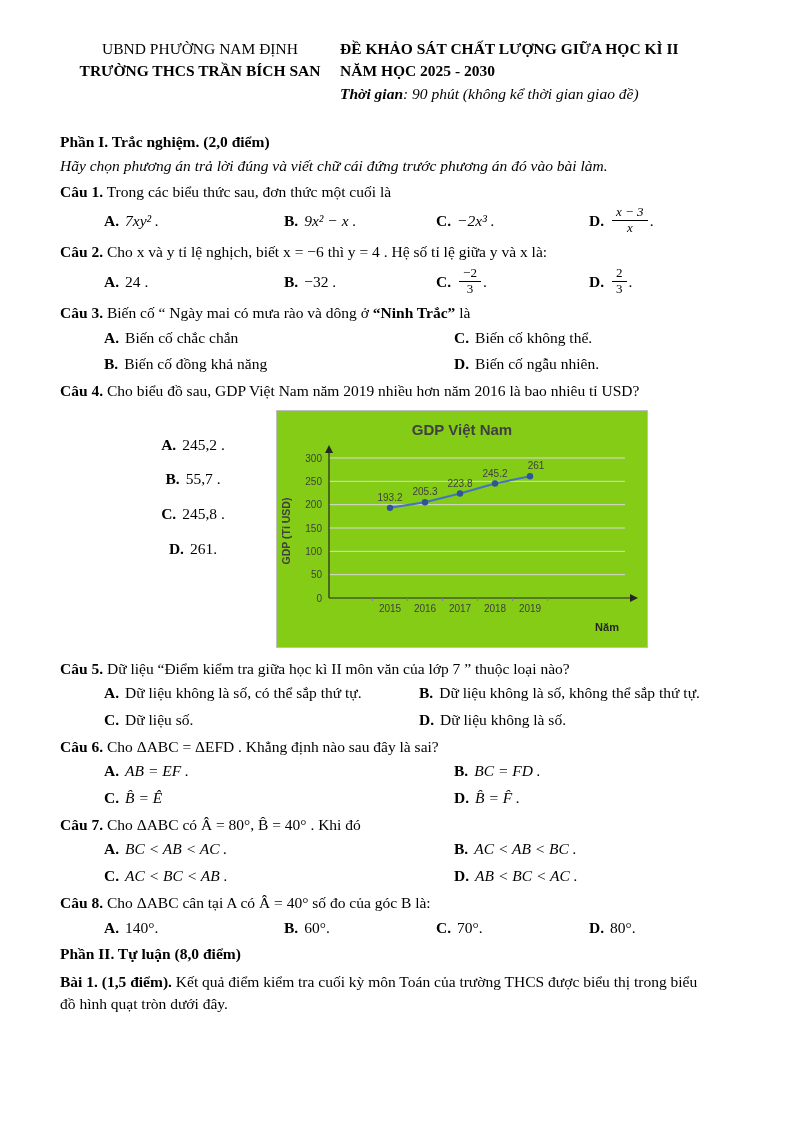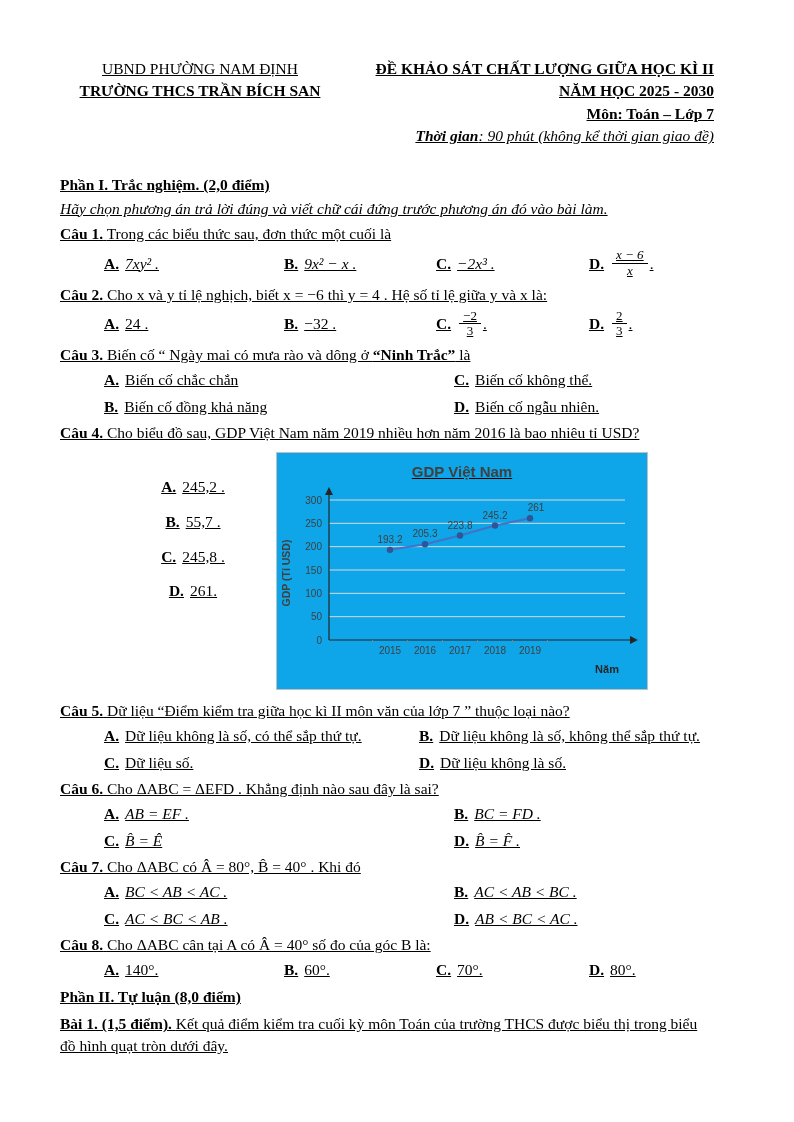--- a/index.html
+++ b/index.html
@@ -1,33 +1,32 @@
 <!DOCTYPE html>
 <html><head>
 <meta charset="utf-8">
 <style>
   html, body { margin: 0; padding: 0; background: #ffffff; }
   .page {
     width: 774px;
     min-height: 1122px;
     box-sizing: border-box;
-    padding: 58px 60px 40px 60px;
+    padding: 38px 60px 40px 60px;
     background: #ffffff;
     font-family: "Liberation Serif", serif;
     font-size: 15.5px;
     color: #000;
     line-height: 1.4;
-    text-decoration: underline;
   }
   .bold { font-weight: bold; }
   .italic { font-style: italic; }
   
   .header { display: flex; margin-bottom: 26px; }
   .h-left { width: 280px; text-align: center; }
-  .h-right { flex: 1; text-align: right; }
+  .h-right { flex: 1; text-align: left; }
   .h-line { line-height: 1.45; }
   
   .part-title { font-weight: bold; margin: 4px 0 2px 0; }
   .instruction { font-style: italic; margin: 0 0 2px 0; }
   
   .q { margin-top: 4px; }
   .q-stem { margin: 2px 0; }
   .q-label { font-weight: bold; }
   .opt-row { display: flex; align-items: center; padding-left: 44px; margin: 3px 0 5px 0; }
   .opt { display: inline-flex; align-items: center; white-space: nowrap; }
@@ -42,21 +41,21 @@
   
   .frac { display: inline-block; vertical-align: middle; text-align: center; font-size: 13px; line-height: 1.15; margin: 0 2px; }
   .frac .num { display: block; padding: 0 4px; }
   .frac .den { display: block; padding: 0 4px; border-top: 1px solid #000; }
   
   .q4-body { display: flex; margin-top: 8px; margin-bottom: 10px; }
   .q4-opts { width: 216px; padding-left: 50px; padding-top: 24px; box-sizing: border-box; }
   .q4-opt { margin-bottom: 13px; text-align: center; }
   .chart-box {
     width: 372px; height: 238px; box-sizing: border-box;
-    border: 1px solid #bfbfbf; background: #0ea5e9;
+    border: 1px solid #bfbfbf; background: #84cc16;
   }
   .chart-title {
     font-family: "Liberation Sans", sans-serif;
     font-weight: bold; font-size: 15px; color: #404040;
     text-align: center; padding-top: 8px; height: 24px;
   }
   svg text { font-family: "Liberation Sans", sans-serif; }
   
   .part2-block { margin-top: 6px; }
 </style>
@@ -66,21 +65,20 @@
 <div class="page">
 
   <div class="header">
     <div class="h-left">
       <div class="h-line">UBND PHƯỜNG NAM ĐỊNH</div>
       <div class="h-line bold">TRƯỜNG THCS TRẦN BÍCH SAN</div>
     </div>
     <div class="h-right">
       <div class="h-line bold">ĐỀ KHẢO SÁT CHẤT LƯỢNG GIỮA HỌC KÌ II</div>
       <div class="h-line bold">NĂM HỌC 2025 - 2030</div>
-      <div class="h-line bold">Môn: Toán – Lớp 7</div>
       <div class="h-line italic"><span class="bold">Thời gian</span><span>: 90 phút (không kể thời gian giao đề)</span></div>
     </div>
   </div>
 
   <div class="part-title">Phần I. Trắc nghiệm. (2,0 điểm)</div>
   <div class="instruction">Hãy chọn phương án trả lời đúng và viết chữ cái đứng trước phương án đó vào bài làm.</div>
 
   <div class="q">
     <div class="q-stem">
       <span class="q-label">Câu 1.</span>
@@ -95,21 +93,21 @@
           <span class="opt-key">B.</span>
           <span class="math">9x² − x .</span>
         </span>
       <span class="opt c3">
           <span class="opt-key">C.</span>
           <span class="math">−2x³ .</span>
         </span>
       <span class="opt c4">
           <span class="opt-key">D.</span>
           <span class="frac math">
-            <span class="num">x − 6</span>
+            <span class="num">x − 3</span>
             <span class="den">x</span>
           </span>
           <span>.</span>
         </span>
     </div>
   </div>
 
   <div class="q">
     <div class="q-stem">
       <span class="q-label">Câu 2.</span>

